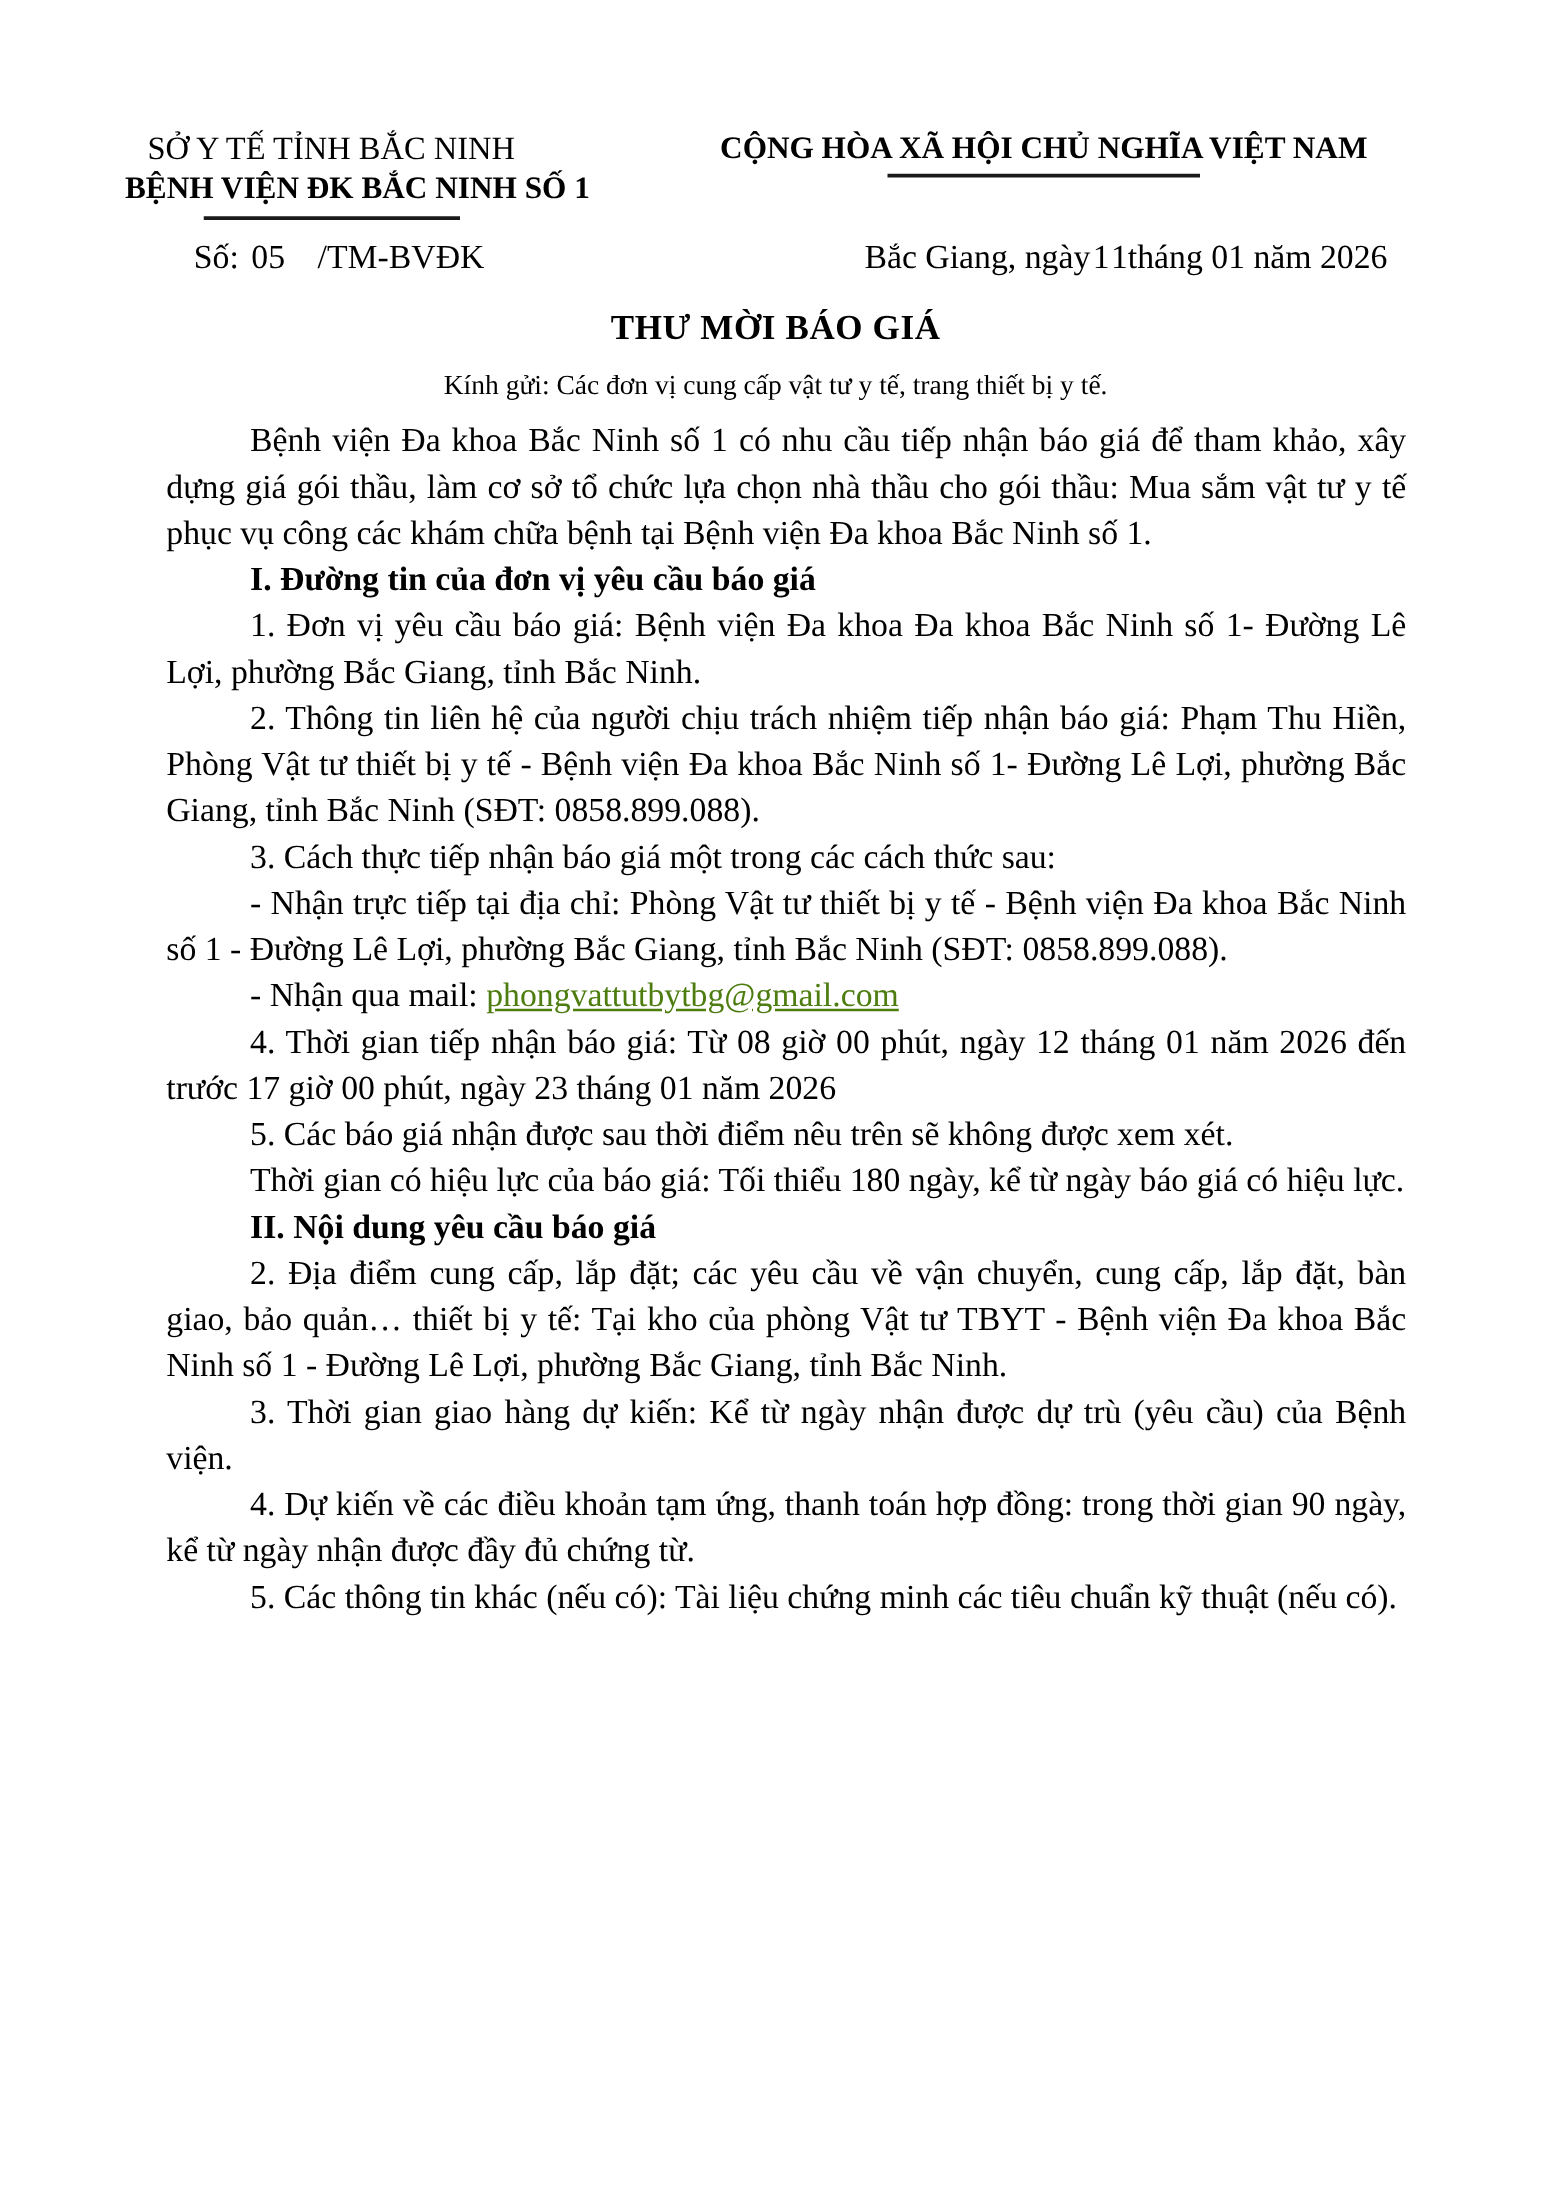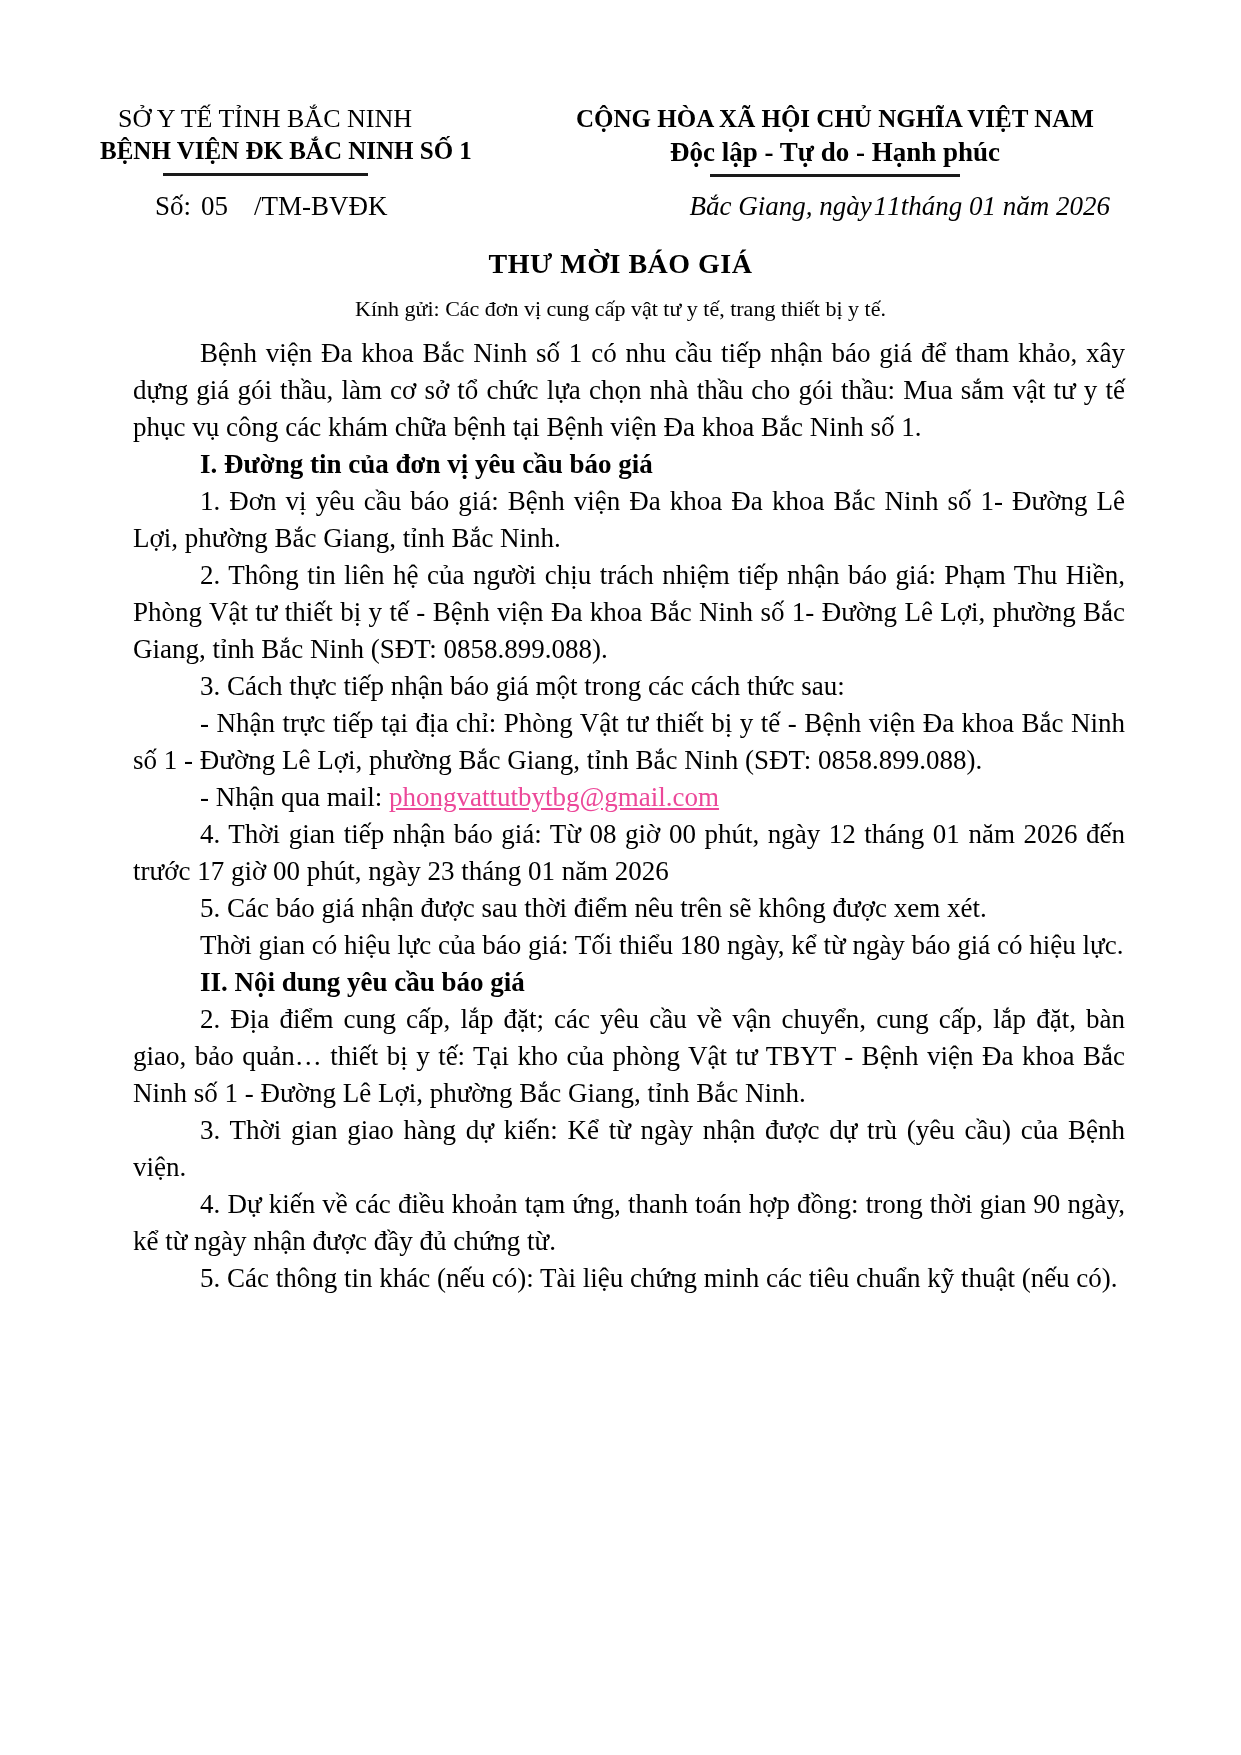--- a/index.html
+++ b/index.html
@@ -30,21 +30,21 @@
   .hdr-rule-right { width: 250px; height: 0; border-bottom: 3px solid #1a1a1a; margin: 4px auto 0; }
   
   .meta-row {
     display: flex;
     justify-content: space-between;
     align-items: baseline;
     padding: 14px 131px 0 155px;
     font-size: 27px;
   }
   .doc-number .num { display: inline-block; margin: 0 26px 0 10px; }
-  .place-date { font-style: italic; white-space: nowrap; }
+  .place-date { white-space: nowrap; }
   .place-date .day { display: inline-block; letter-spacing: 2px; margin: 0 -2px 0 2px; }
   
   .doc-title {
     text-align: center;
     font-size: 28px;
     font-weight: bold;
     margin-top: 26px;
     letter-spacing: 0.5px;
     font-family: Liberation Serif, serif;
   }
@@ -63,37 +63,36 @@
     line-height: 37px;
     text-align: justify;
     text-indent: 67px;
   }
   .body p.heading {
     font-weight: bold;
     text-align: left;
   }
   .email-link {
     text-decoration: underline;
-    color: #ec4899;
+    color: #4d7c0f;
   }
 </style>
 </head>
 <body>
 
 <div class="page">
 
   <div class="hdr">
     <div class="hdr-left">
       <div class="hdr-line1-left">SỞ Y TẾ TỈNH BẮC NINH</div>
       <div class="hdr-line2-left">BỆNH VIỆN ĐK BẮC NINH SỐ 1</div>
       <div class="hdr-rule-left"></div>
     </div>
     <div class="hdr-right">
       <div class="hdr-line1-right">CỘNG HÒA XÃ HỘI CHỦ NGHĨA VIỆT NAM</div>
-      <div class="hdr-line2-right">Độc lập - Tự do - Hạnh phúc</div>
       <div class="hdr-rule-right"></div>
     </div>
   </div>
 
   <div class="meta-row">
     <div class="doc-number"><span>Số:</span><span class="num">05</span><span>/TM-BVĐK</span></div>
     <div class="place-date"><span>Bắc Giang, ngày</span><span class="day">11</span><span>tháng 01 năm 2026</span></div>
   </div>
 
   <div class="doc-title">THƯ MỜI BÁO GIÁ</div>

